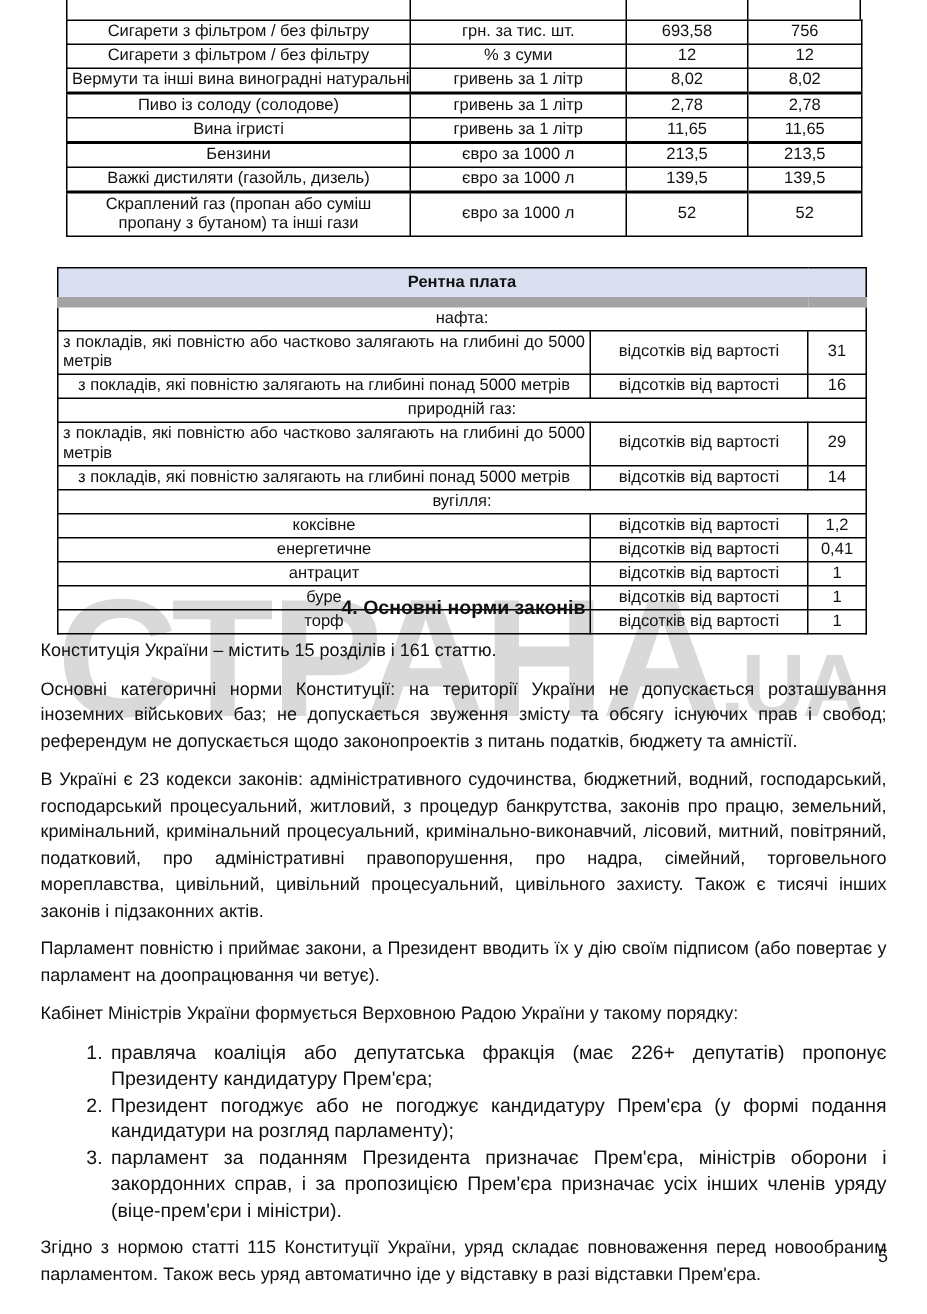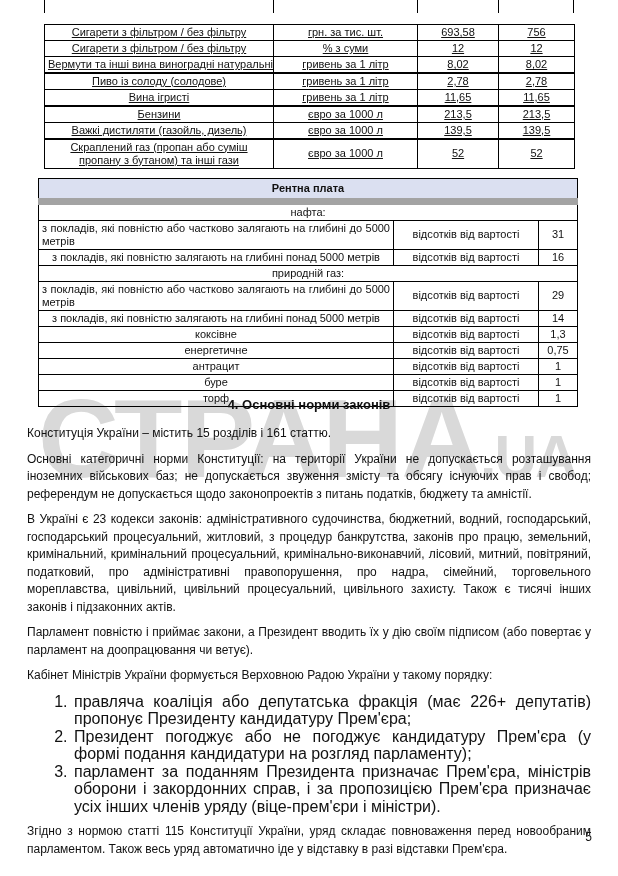--- a/index.html
+++ b/index.html
@@ -21,21 +21,21 @@
     font-size:112px;
     line-height:1.2;
     letter-spacing:-2px;
     white-space:nowrap;
     user-select:none;
   }
   .watermark .suffix{font-size:59px;}
   
   table{border-collapse:collapse;table-layout:fixed;}
   td{border:1px solid #000;font-size:11px;line-height:1.18;padding:1px 3px;vertical-align:middle;text-align:center;}
-  .excise-table{position:absolute;top:24px;left:44px;width:530px;z-index:1;text-decoration:underline;}
+  .excise-table{position:absolute;top:13px;left:44px;width:530px;z-index:1;}
   .excise-table col.c-name{width:229px;}
   .excise-table col.c-unit{width:144px;}
   .excise-table col.c-v1{width:81px;}
   .excise-table col.c-v2{width:76px;}
   .excise-table td{height:12px;}
   .excise-table td.nw{white-space:nowrap;overflow:hidden;}
   .excise-table tr.thick td{border-bottom-width:2px;}
   .top-stub{position:absolute;top:0;width:1px;height:13px;background:#000;z-index:1;}
   .rent-table{position:absolute;top:178px;left:38px;width:539px;z-index:1;}
   .rent-table col.c-name{width:355px;}
@@ -55,21 +55,21 @@
   }
   .sec-heading{
     text-align:center;font-weight:bold;font-size:13px;
     margin:0 0 13px 0;
   }
   .para{
     font-size:12px;line-height:17.5px;text-align:justify;
     margin:0 0 8px 0;
   }
   .para b{font-weight:normal;}
-  ol.num-list{margin:0 0 8px 0;padding-left:45px;font-size:16px;line-height:17.5px;}
+  ol.num-list{margin:0 0 8px 0;padding-left:45px;font-size:13px;line-height:17.5px;}
   ol.num-list li{text-align:justify;margin:0;padding-left:2px;}
   
   .page-number{
     position:absolute;top:830px;right:26px;
     font-size:12px;z-index:1;
   }
 </style>
 </head>
 <body>
 
@@ -170,28 +170,31 @@
       <td class="name just">з покладів, які повністю або частково залягають на глибині до 5000 метрів</td>
       <td>відсотків від вартості</td>
       <td>29</td>
     </tr>
     <tr>
       <td class="name">з покладів, які повністю залягають на глибині понад 5000 метрів</td>
       <td>відсотків від вартості</td>
       <td>14</td>
     </tr>
     <tr>
+      <td class="subhdr" colspan="3">вугілля:</td>
+    </tr>
+    <tr>
       <td class="name">коксівне</td>
       <td>відсотків від вартості</td>
-      <td>1,3</td>
+      <td>1,2</td>
     </tr>
     <tr>
       <td class="name">енергетичне</td>
       <td>відсотків від вартості</td>
-      <td>0,75</td>
+      <td>0,41</td>
     </tr>
     <tr>
       <td class="name">антрацит</td>
       <td>відсотків від вартості</td>
       <td>1</td>
     </tr>
     <tr>
       <td class="name">буре</td>
       <td>відсотків від вартості</td>
       <td>1</td>

